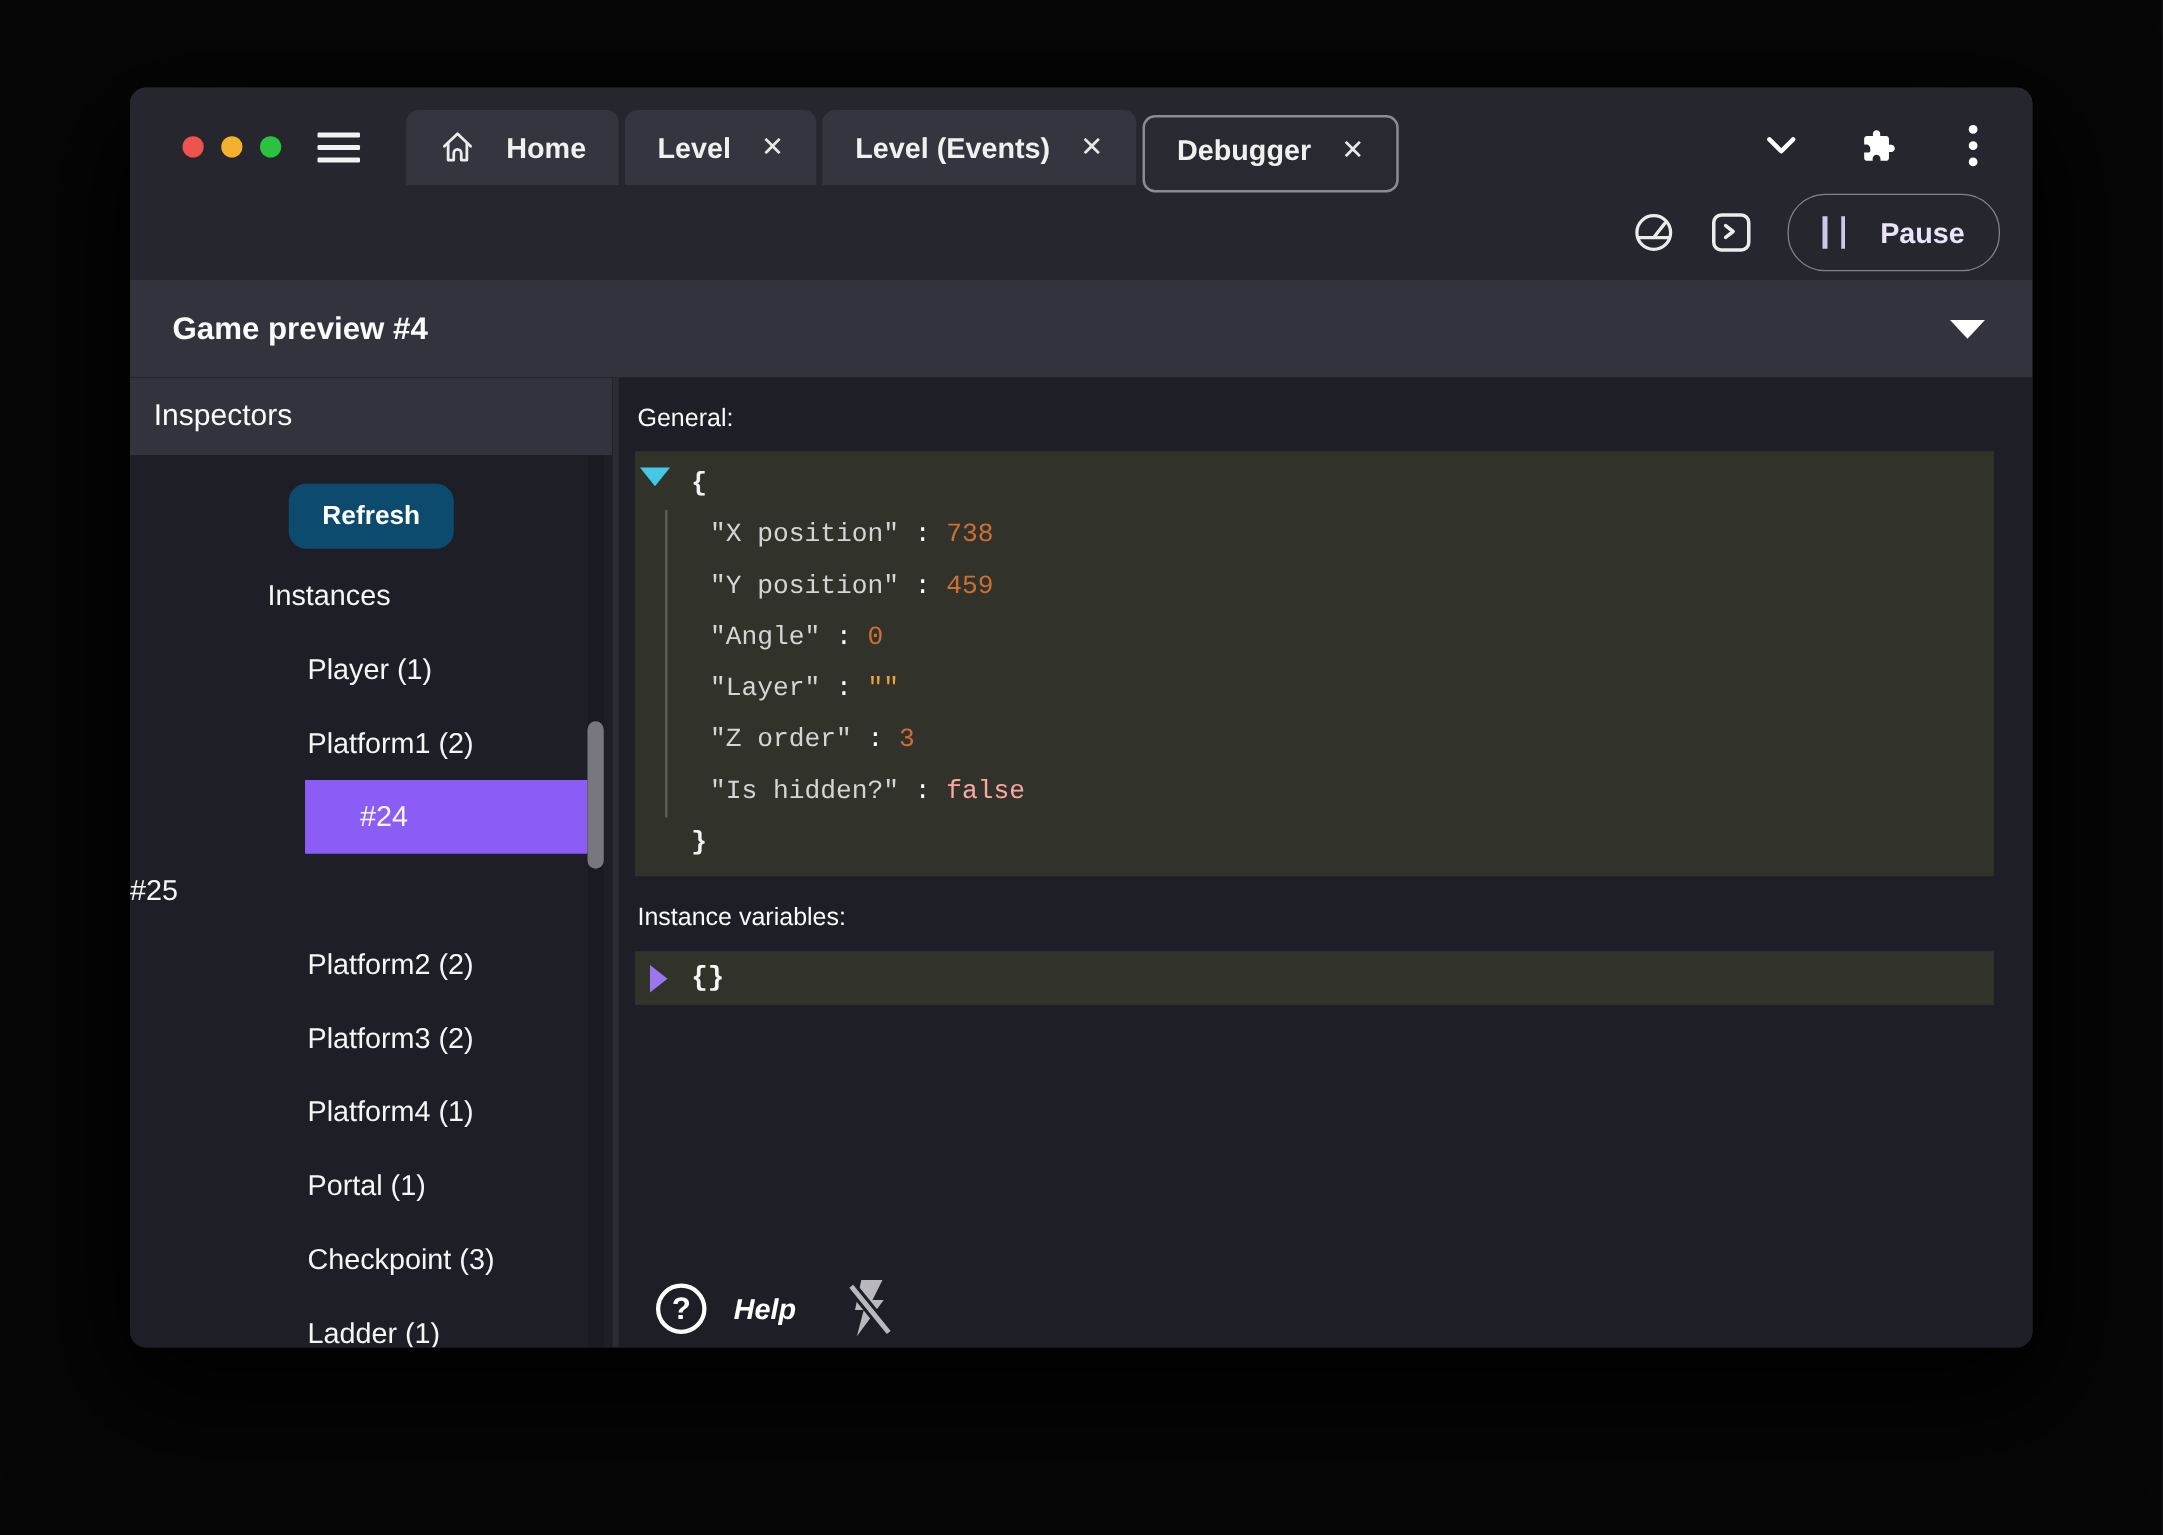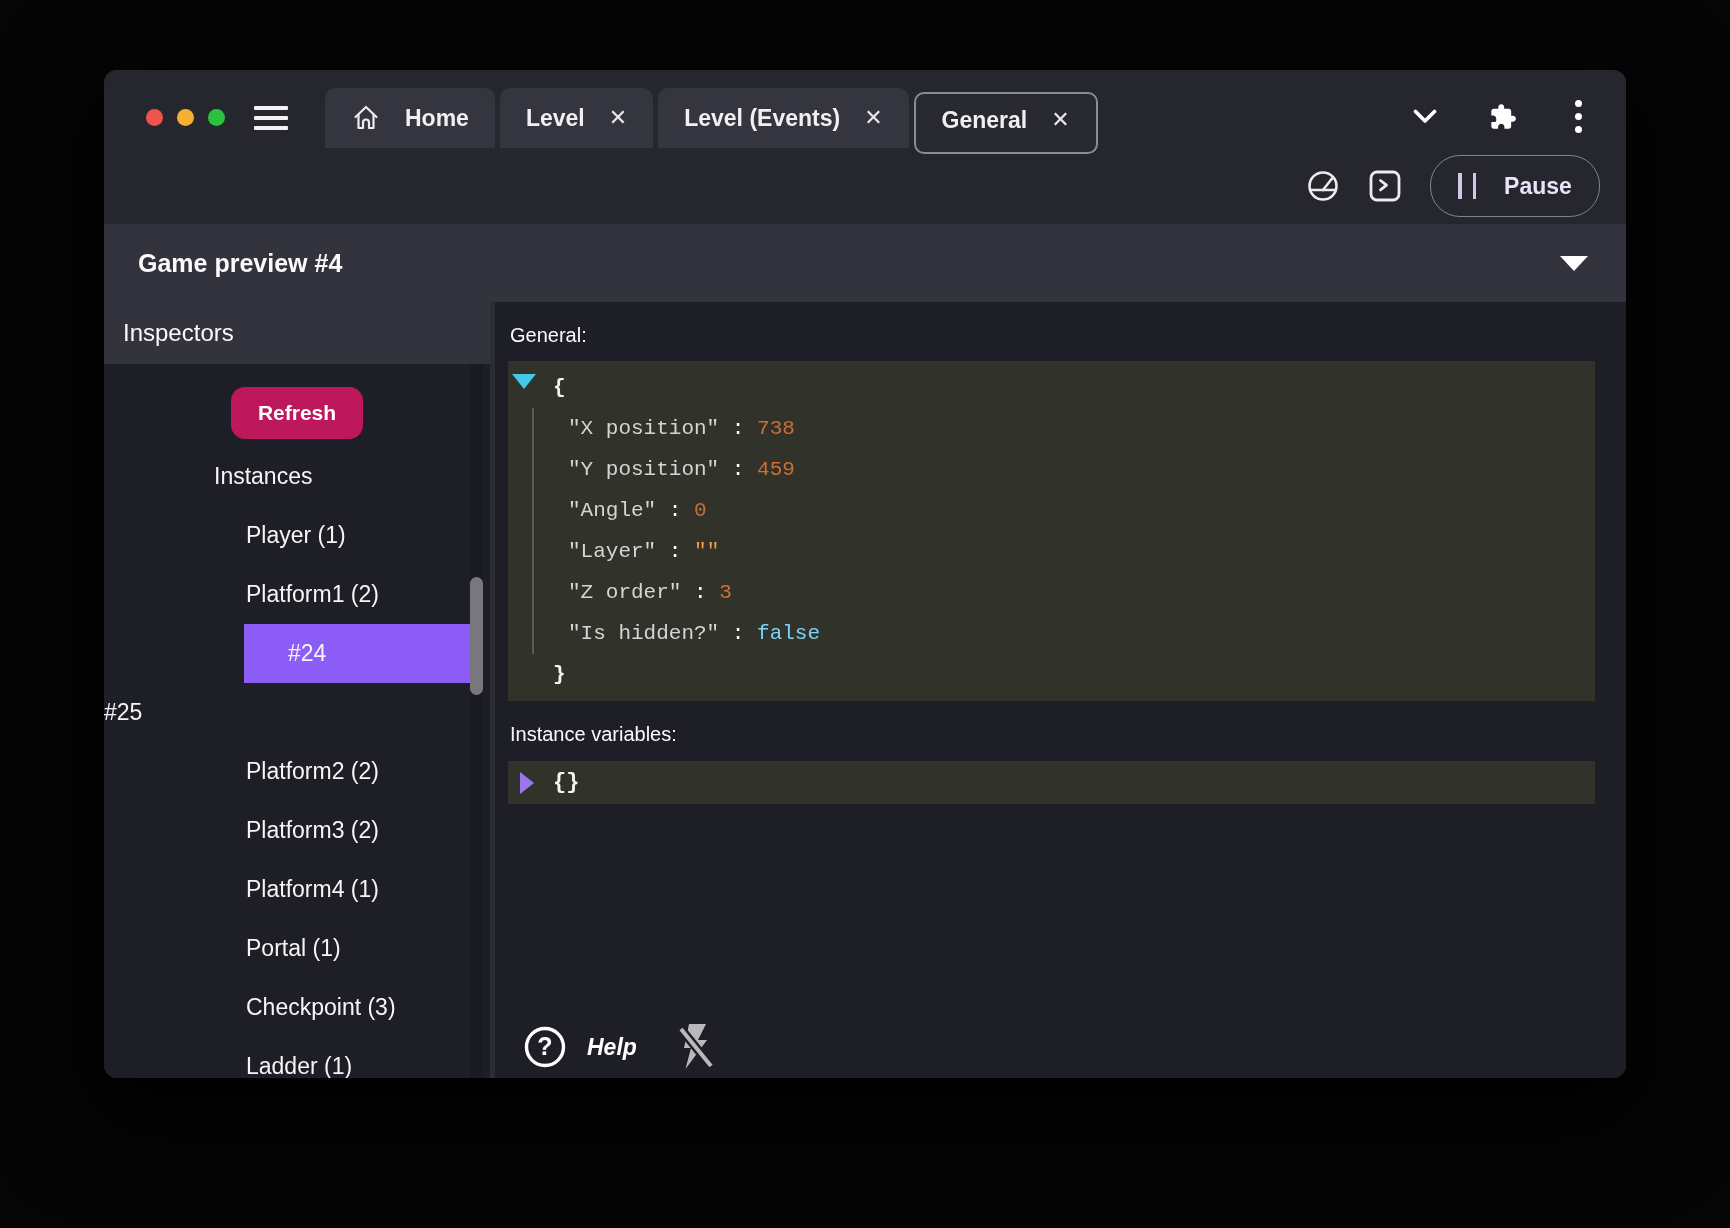--- a/index.html
+++ b/index.html
@@ -62,21 +62,21 @@
   .preview-title { color:#fafafa; font-size:25px; font-weight:600; }
   .caret-down { width:0; height:0; border-left:14px solid transparent; border-right:14px solid transparent; border-top:15px solid #ffffff; cursor:pointer; }
 
   
   .content { flex:1 1 auto; display:flex; min-height:0; background:#1e1f26; }
   .sidebar { width:386px; flex:0 0 auto; position:relative; background:#1e1f26; overflow:hidden; display:flex; flex-direction:column; }
   .divider { width:5px; background:#2b2c34; flex:0 0 auto; }
   .sb-header { height:62px; background:#32333d; display:flex; align-items:center; padding-left:19px; color:#fafafa; font-size:24px; flex:0 0 auto; }
   .sb-body { position:relative; flex:1 1 auto; }
   .refresh-btn {
-    display:block; margin:23px auto 0 auto; background:#be185d; color:#ffffff;
+    display:block; margin:23px auto 0 auto; background:#0c4a6e; color:#ffffff;
     border:none; border-radius:14px; font-size:21px; font-weight:700;
     font-family:"Liberation Sans", sans-serif; padding:14px 27px; cursor:pointer;
   }
   .tree { margin-top:8px; }
   .tree-row { height:59px; display:flex; align-items:center; color:#f5f5f5; font-size:23px; cursor:pointer; }
   .lvl0 { padding-left:110px; }
   .lvl1 { padding-left:142px; }
   .lvl2 { }
   .tree-row.selected { background:#8b5cf6; margin-left:140px; margin-right:12px; padding-left:44px; }
   .sb-track { position:absolute; right:7px; top:0; bottom:0; width:13px; background:#1a1b21; }
@@ -86,21 +86,21 @@
   .main { flex:1 1 auto; position:relative; background:#1e1f26; min-width:0; }
   .section-label { color:#fafafa; font-size:20px; margin:22px 31px 14px 15px; }
   .code-block { position:relative; background:#31332b; margin:0 31px 0 13px; padding:6px 0 6px 0; }
   .code-line, .brace-line { font-family:"Liberation Mono","DejaVu Sans Mono",monospace; font-size:21px; line-height:41px; white-space:pre; color:#f2f2f2; }
   .brace-line { padding-left:45px; font-weight:700; }
   .indent-block { margin-left:24px; border-left:2px solid #5b5c54; padding-left:34px; }
   .key { color:#d5d5d5; }
   .sep { color:#ffffff; }
   .v-num { color:#cb6f35; }
   .v-str { color:#e7a13e; }
-  .v-bool { color:#7dd3fc; }
+  .v-bool { color:#fca5a5; }
   .expand-open {
     position:absolute; left:4px; top:13px; width:0; height:0; cursor:pointer;
     border-left:12px solid transparent; border-right:12px solid transparent; border-top:15px solid #45c8e8;
   }
   .vars-block { position:relative; background:#31332b; margin:15px 31px 0 13px; height:43px; }
   .vars-line { font-family:"Liberation Mono","DejaVu Sans Mono",monospace; font-size:22px; font-weight:700; line-height:43px; padding-left:45px; color:#f5f5f5; white-space:pre; }
   .expand-collapsed {
     position:absolute; left:12px; top:11px; width:0; height:0; cursor:pointer;
     border-top:11px solid transparent; border-bottom:11px solid transparent; border-left:14px solid #9a77ee;
   }
@@ -136,21 +136,21 @@
       </div>
       <div class="tab">
         <span>Level</span>
         <span class="close">✕</span>
       </div>
       <div class="tab">
         <span>Level (Events)</span>
         <span class="close">✕</span>
       </div>
       <div class="tab active">
-        <span>General</span>
+        <span>Debugger</span>
         <span class="close">✕</span>
       </div>
     </div>
     <div class="tb-right">
       <svg class="chev-icon" viewBox="0 0 24 16" fill="none" stroke="#ffffff" stroke-width="3.6" stroke-linecap="round" stroke-linejoin="round">
         <path d="M2.5 2.5 L12 12 L21.5 2.5"></path>
       </svg>
       <svg class="puzzle-icon" viewBox="0 0 24 24" fill="#ffffff">
         <path d="M20.5 11h-1.5V7c0-1.1-.9-2-2-2h-4V3.5C13 2.1 11.9 1 10.5 1S8 2.1 8 3.5V5H4c-1.1 0-2 .9-2 2v3.8h1.5c1.5 0 2.7 1.2 2.7 2.7S6.5 16.2 5 16.2H3.5 2V20c0 1.1.9 2 2 2h3.8v-1.5c0-1.5 1.2-2.7 2.7-2.7s2.7 1.2 2.7 2.7V22H17c1.1 0 2-.9 2-2v-4h1.5c1.4 0 2.5-1.1 2.5-2.5S21.9 11 20.5 11z"></path>
       </svg>

